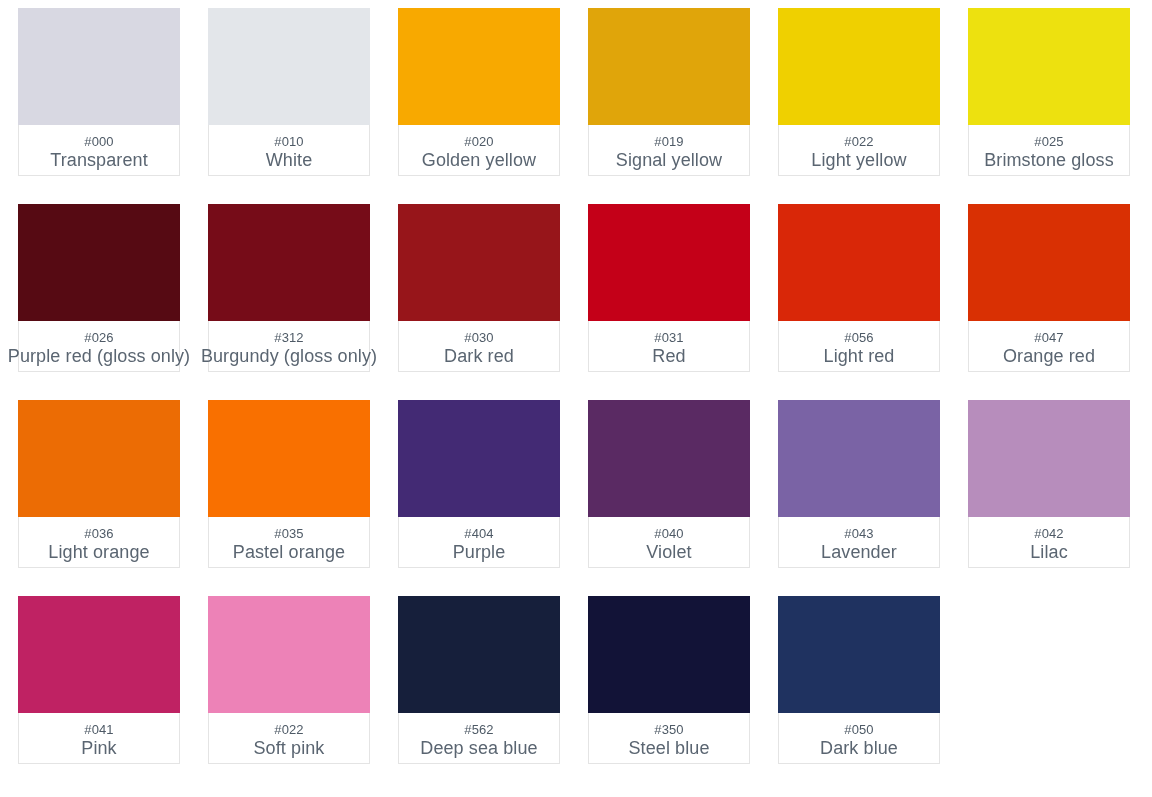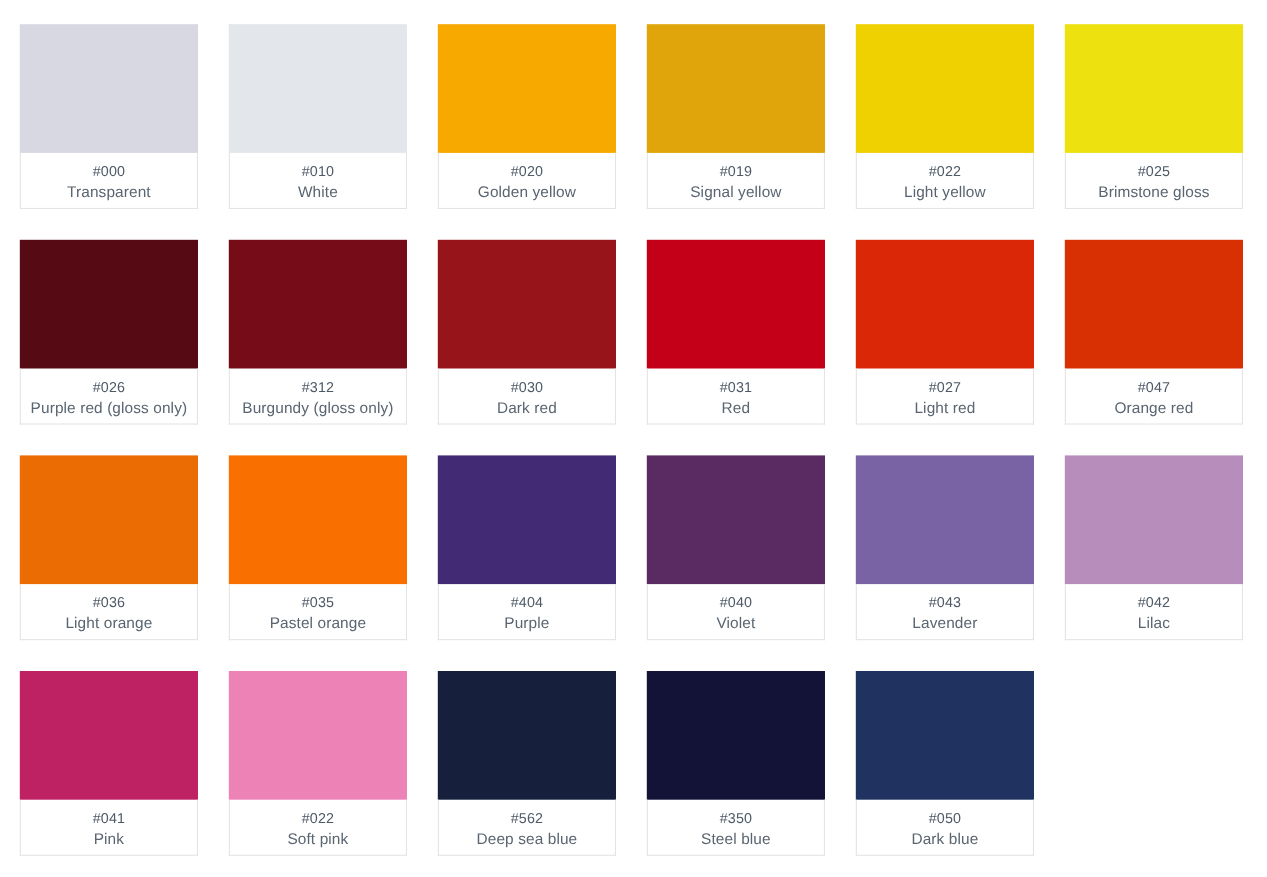--- a/index.html
+++ b/index.html
@@ -14,21 +14,21 @@
     font-family: "Liberation Sans", sans-serif;
     overflow: hidden;
   }
 
   #swatch-grid {
     display: grid;
     grid-template-columns: repeat(6, 162px);
     grid-template-rows: repeat(4, 169px);
     column-gap: 28px;
     row-gap: 27px;
-    padding: 22px 0 0 18px;
+    padding: 8px 0 0 18px;
     box-sizing: border-box;
   }
 
   .swatch-card {
     width: 162px;
     display: flex;
     flex-direction: column;
     background: #ffffff;
   }
 
@@ -51,21 +51,21 @@
   }
 
   .swatch-code {
     font-size: 13px;
     line-height: 18px;
     color: #4e5a66;
     letter-spacing: 0.1px;
   }
 
   .swatch-name {
-    font-size: 14px;
+    font-size: 18px;
     line-height: 18px;
     color: #5a6571;
     letter-spacing: 0.1px;
     white-space: nowrap;
   }
 </style>
 </head>
 <body>
 
 <main id="swatch-grid">
@@ -135,21 +135,21 @@
     <div class="swatch-card">
       <div class="swatch-chip" style="background-color: rgb(196, 0, 24);"></div>
       <div class="swatch-caption">
         <div class="swatch-code">#031</div>
         <div class="swatch-name">Red</div>
       </div>
     </div>
     <div class="swatch-card">
       <div class="swatch-chip" style="background-color: rgb(217, 39, 8);"></div>
       <div class="swatch-caption">
-        <div class="swatch-code">#027</div>
+        <div class="swatch-code">#056</div>
         <div class="swatch-name">Light red</div>
       </div>
     </div>
     <div class="swatch-card">
       <div class="swatch-chip" style="background-color: rgb(217, 48, 3);"></div>
       <div class="swatch-caption">
         <div class="swatch-code">#047</div>
         <div class="swatch-name">Orange red</div>
       </div>
     </div>

